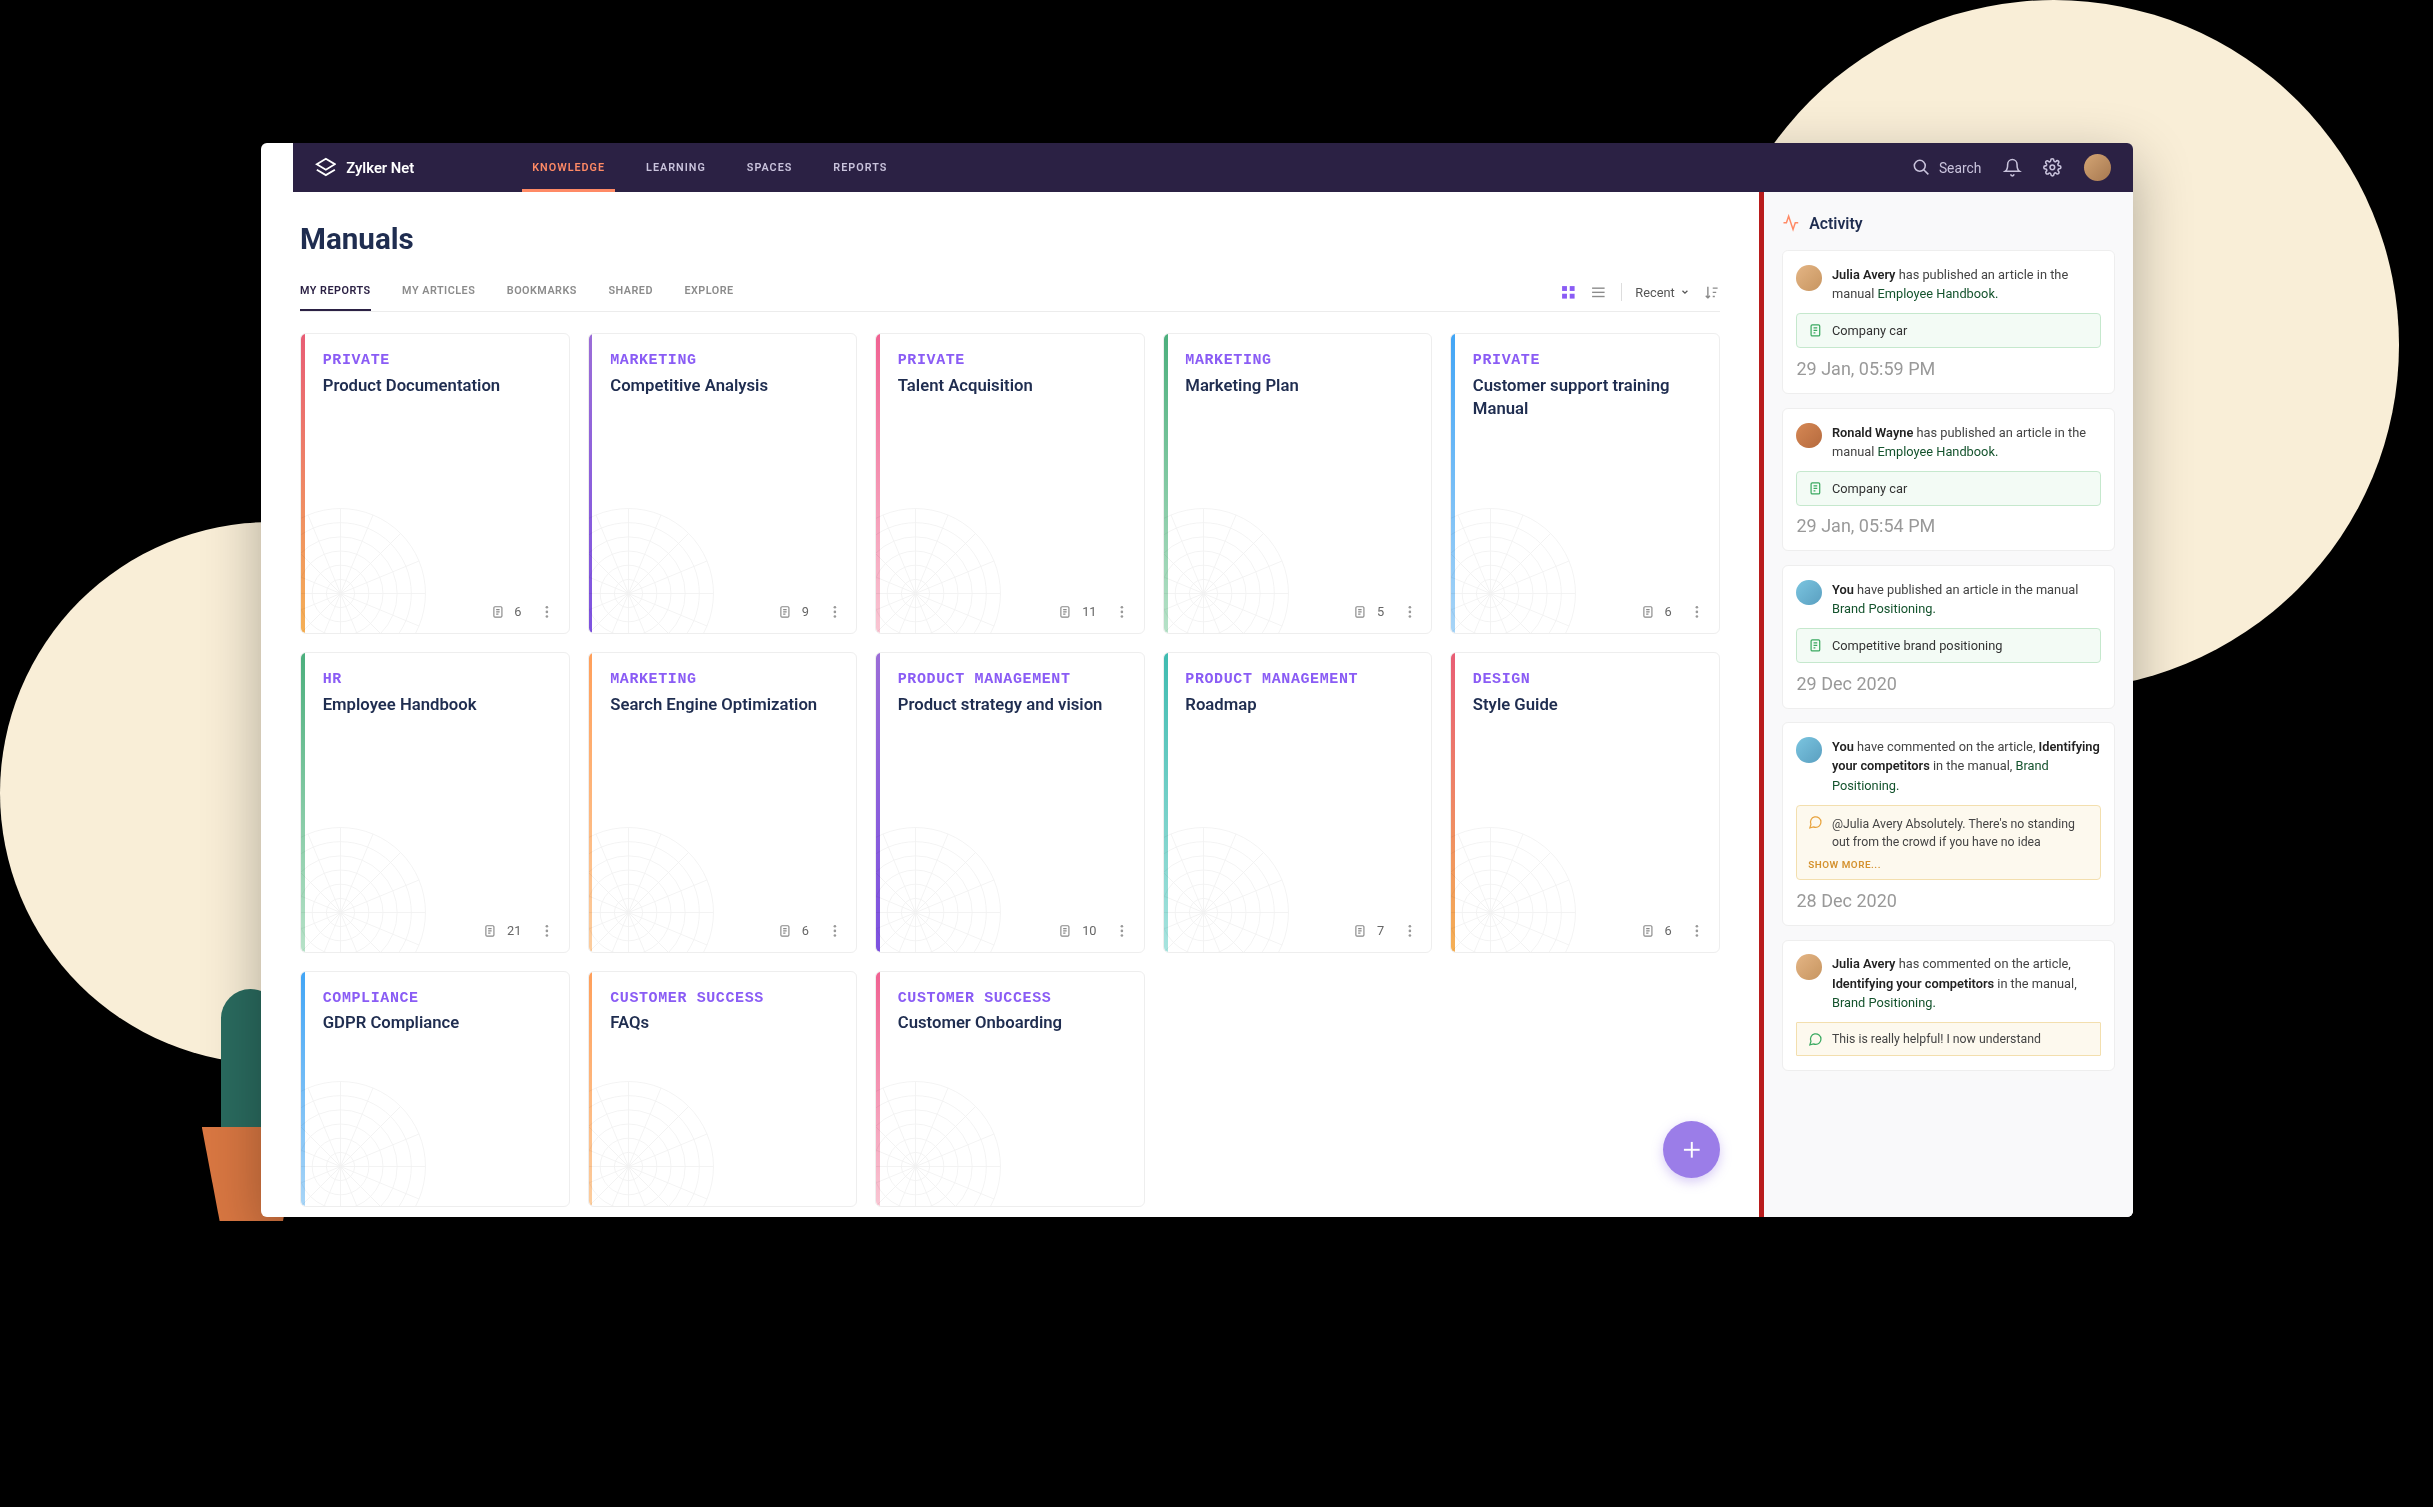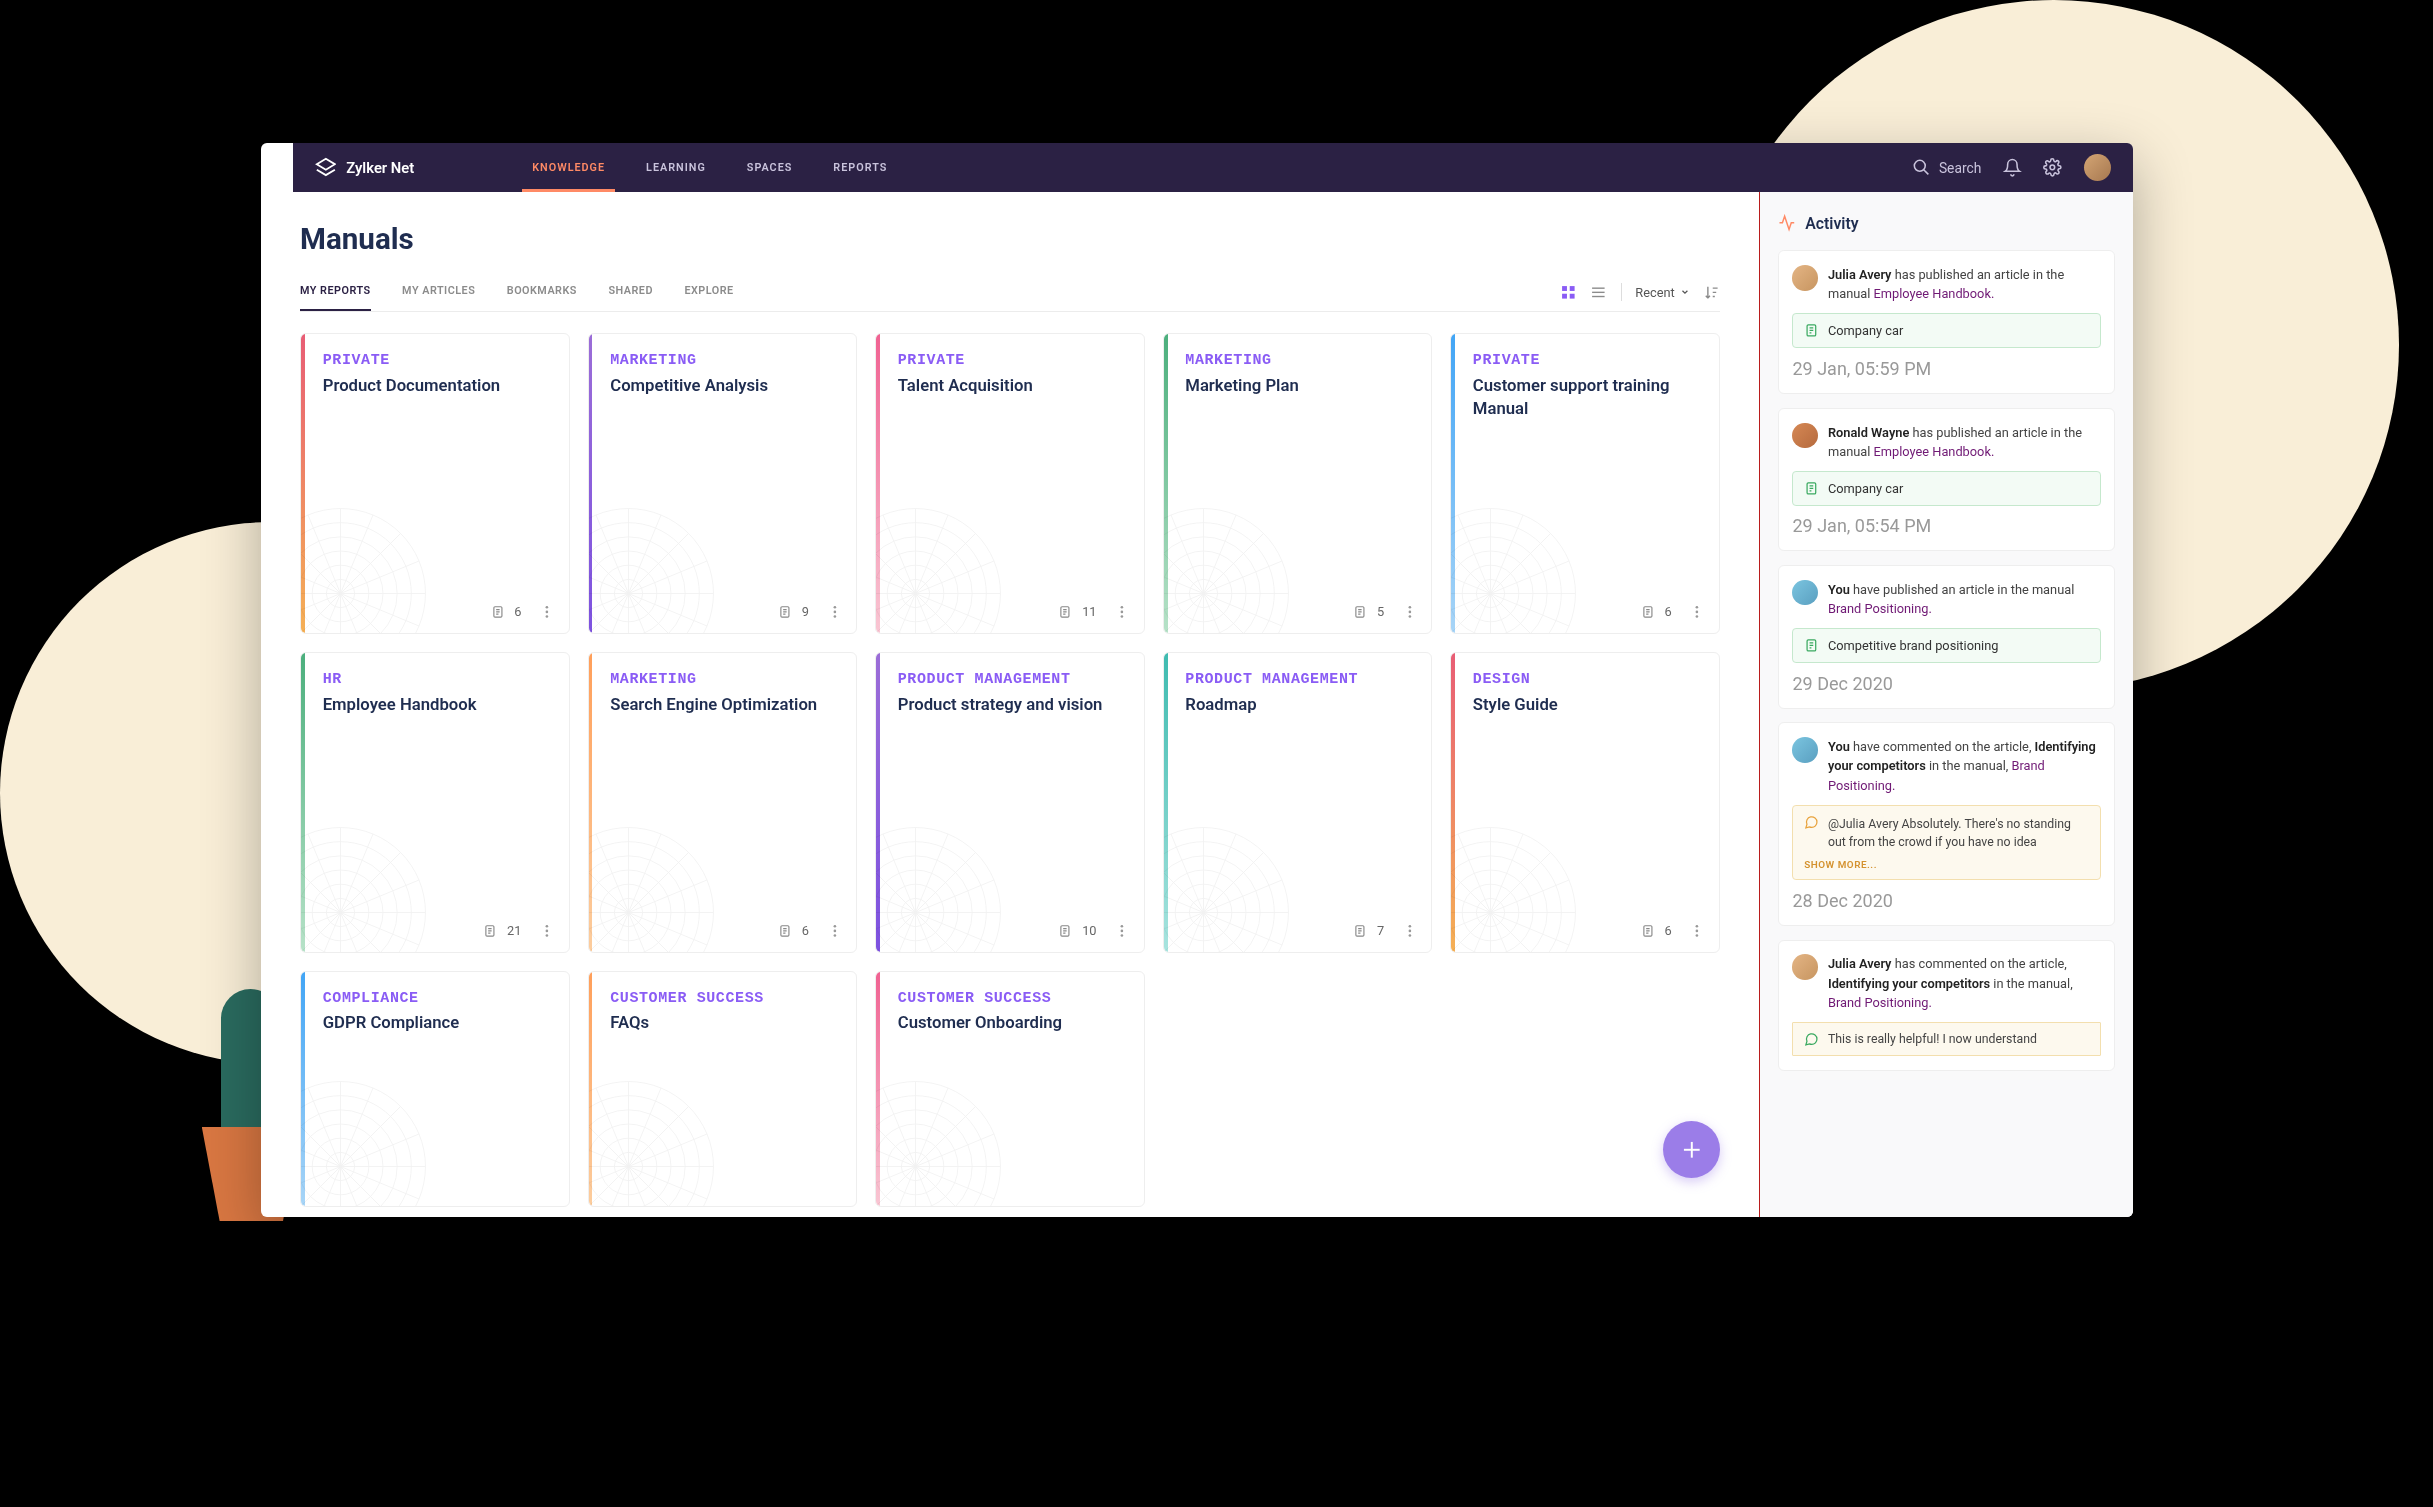--- a/index.html
+++ b/index.html
@@ -56,33 +56,33 @@
   .deco { position:absolute; left:-49px; bottom:-49px; width:177px; height:177px; opacity:0.05; }
   .deco svg { width:100%; height:100%; }
   .cfoot { position:absolute; right:13.8px; bottom:13.8px; display:flex; align-items:center; gap:9.9px; }
   .docicon { width:13.8px; height:13.8px; color:#888; }
   .count { font-size:12.8px; color:#666; }
   .kebab { width:15.8px; height:15.8px; color:#999; margin-left:7.9px; cursor:pointer; }
 
   .fab { position:absolute; right:39px; bottom:39px; width:57px; height:57px; border-radius:50%; background:#9b7de8; display:flex; align-items:center; justify-content:center; cursor:pointer; box-shadow:0 3.9px 11.8px rgba(155,125,232,0.4); }
   .fab svg { width:23.6px; height:23.6px; color:#fff; }
 
-  .sidebar { width:374px; background:#f9f9fa; border-left:1px solid #b91c1c; padding:21.7px 17.7px; overflow-y:auto; }
+  .sidebar { width:374px; background:#f9f9fa; border-left:5px solid #b91c1c; padding:21.7px 17.7px; overflow-y:auto; }
   .act-head { display:flex; align-items:center; gap:9.9px; margin-bottom:17.7px; }
   .act-head-icon { width:17.7px; height:17.7px; color:#ff8a65; }
   .act-title { font-size:15.8px; font-weight:600; color:#1f2d50; }
   .act-item { background:#fff; border:1px solid #eee; border-radius:5.9px; padding:13.8px; margin-bottom:13.8px; }
   .act-row { display:flex; gap:9.9px; }
   .act-av { width:25.6px; height:25.6px; border-radius:50%; flex-shrink:0; }
   .av0{background:linear-gradient(135deg,#e4b585,#c79560);}
   .av1{background:linear-gradient(135deg,#d68855,#b56a3d);}
   .av2{background:linear-gradient(135deg,#7bc5e0,#5a9fc0);}
   .act-text { font-size:12.8px; color:#444; line-height:1.5; }
   .act-text b { font-weight:600; color:#222; }
-  .act-text .lk { color:#701a75; }
+  .act-text .lk { color:#14532d; }
   .act-box { margin-top:9.9px; border:1px solid #c5e8cd; background:#f3fbf5; border-radius:3.9px; padding:8.9px 10.8px; display:flex; align-items:center; gap:8.9px; font-size:12.8px; color:#333; }
   .act-box.comment { border-color:#f3dfae; background:#fdf9ee; display:block; }
   .act-box-icon { width:14.8px; height:14.8px; color:#3aa960; flex-shrink:0; }
   .act-box.comment .act-box-icon { color:#e8a33d; }
   .act-box.comment .cm-body { display:flex; gap:8.9px; }
   .act-box.comment .cm-text { font-size:12.3px; color:#444; line-height:1.5; }
   .showmore { margin-top:7.9px; font-size:9.9px; letter-spacing:0.5px; color:#d4922f; font-weight:600; cursor:pointer; }
   .act-time { margin-top:9.9px; font-size:18px; color:#999; }
   .act-box.partial { border:1px solid #f3dfae; background:#fdf9ee; margin-top:9.9px; border-radius:1px; padding:8.9px 10.8px; display:flex; gap:8.9px; align-items:center; font-size:12.3px; color:#444; }
 </style>

